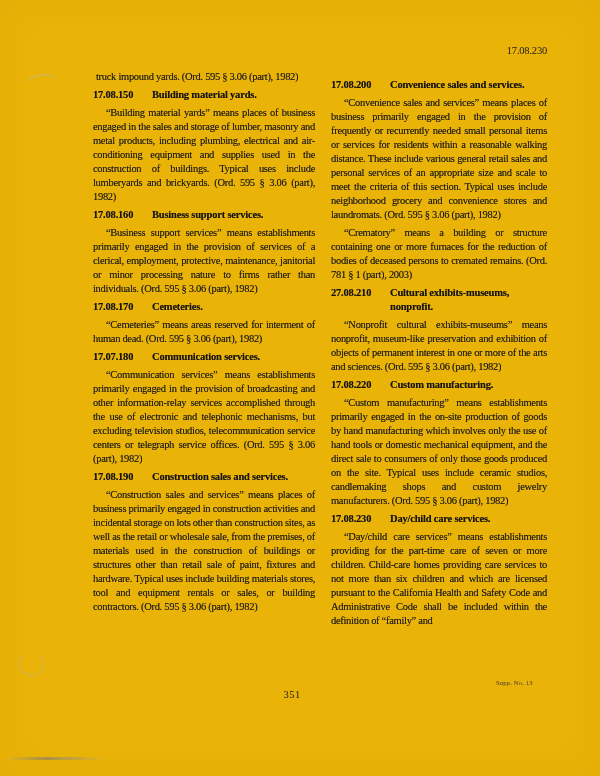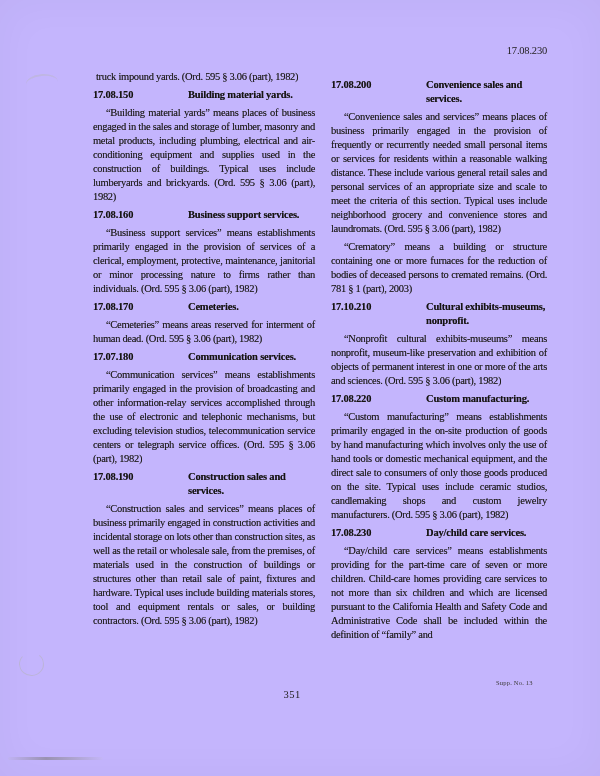--- a/index.html
+++ b/index.html
@@ -4,21 +4,21 @@
 <style>
   html, body {
     margin: 0;
     padding: 0;
     background: #ffffff;
   }
   .page {
     position: relative;
     width: 600px;
     height: 776px;
-    background: #c4b5fd;
+    background: #eab308;
     overflow: hidden;
     font-family: "Liberation Serif", "DejaVu Serif", serif;
     color: #1e1c1a;
     box-shadow: inset 0 0 45px rgba(0,0,0,0.035);
   }
   
   .running-head {
     position: absolute;
     left: 331px;
     top: 45px;
@@ -42,21 +42,20 @@
   }
   .section { margin-top: 4px; }
   .col-right .section:first-child { margin-top: 0; }
   .sec-h {
     display: flex;
     margin: 0 0 4px 0;
     font-size: 10.5px;
     font-weight: 700;
     color: #161412;
     letter-spacing: -0.2px;
-    gap: 36px;
   }
   .sec-num { flex: none; width: 59px; }
   .sec-title { flex: 1; }
   .sec-p {
     margin: 0;
     text-align: justify;
     text-indent: 13px;
     text-shadow: 0 0 0.4px rgba(30,28,26,0.55);
   }
   .cont-par, .sec-h { text-shadow: 0 0 0.4px rgba(30,28,26,0.55); }
@@ -165,21 +164,21 @@
       </h3>
       <p class="sec-p">“Convenience sales and services” means places of business primarily engaged in the provision of frequently or recurrently needed small personal items or services for residents within a reasonable walking distance. These include various general retail sales and personal services of an appropriate size and scale to meet the criteria of this section. Typical uses include neighborhood grocery and convenience stores and laundromats. (Ord. 595 § 3.06 (part), 1982)</p>
     </div>
 
     <div class="section">
       <p class="sec-p">“Crematory” means a building or structure containing one or more furnaces for the reduction of bodies of deceased persons to cremated remains. (Ord. 781 § 1 (part), 2003)</p>
     </div>
 
     <div class="section">
       <h3 class="sec-h">
-        <span class="sec-num">17.10.210</span>
+        <span class="sec-num">27.08.210</span>
         <span class="sec-title">Cultural exhibits-museums, nonprofit.</span>
       </h3>
       <p class="sec-p">“Nonprofit cultural exhibits-museums” means nonprofit, museum-like preservation and exhibition of objects of permanent interest in one or more of the arts and sciences. (Ord. 595 § 3.06 (part), 1982)</p>
     </div>
 
     <div class="section">
       <h3 class="sec-h">
         <span class="sec-num">17.08.220</span>
         <span class="sec-title">Custom manufacturing.</span>
       </h3>

